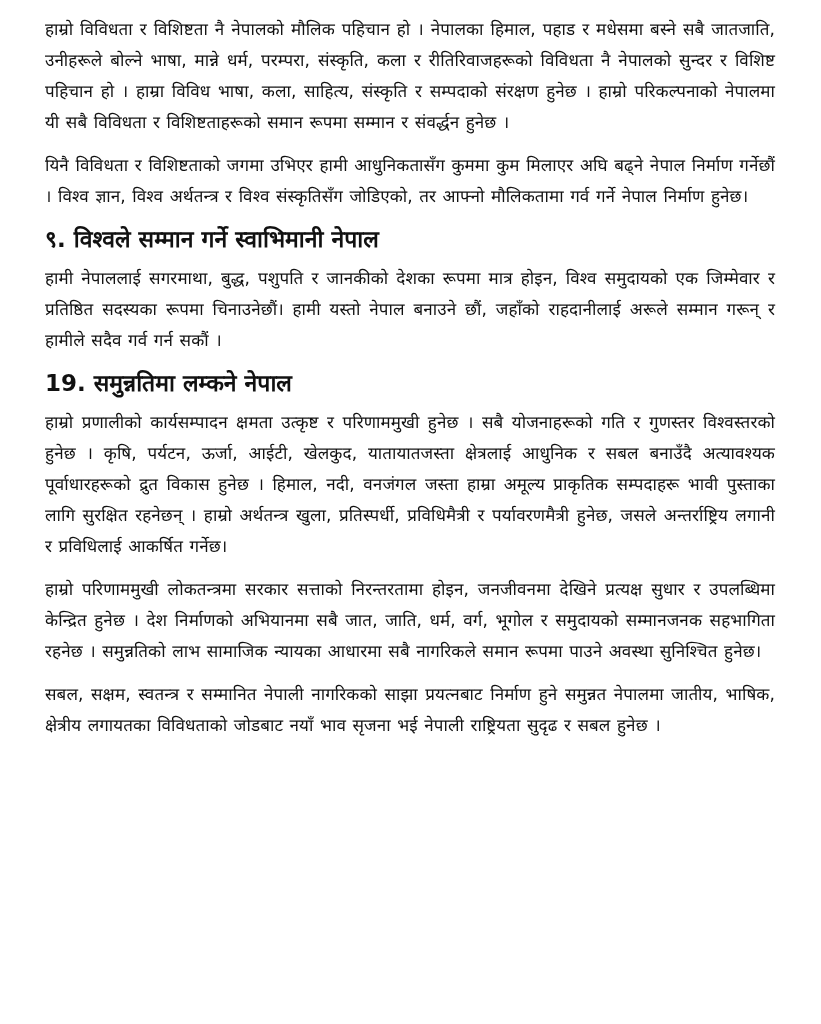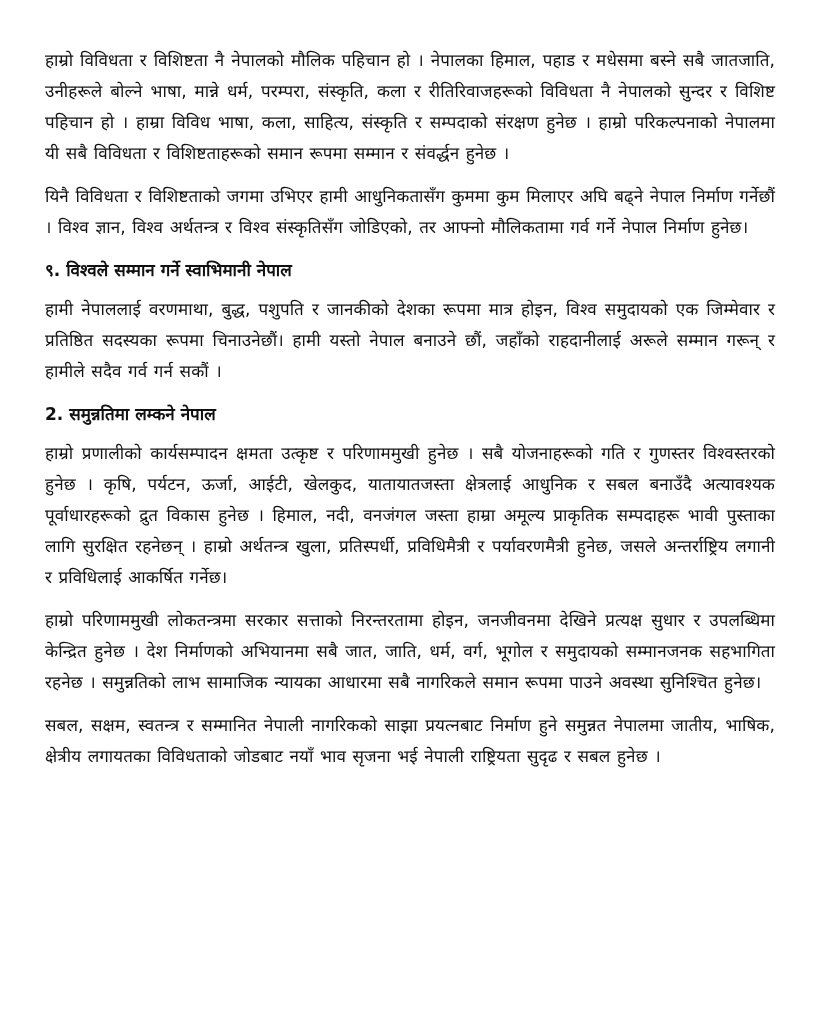--- a/index.html
+++ b/index.html
@@ -11,55 +11,55 @@
       width: 821px;
       height: 1024px;
       overflow: hidden;
       position: relative;
       font-family: "DejaVu Sans", sans-serif;
       color: #111111;
     }
     .page {
       position: absolute;
       left: 45px;
-      top: 45px;
+      top: 14px;
       width: 730px;
     }
     .para {
       margin: 0 0 12px 0;
       font-size: 17px;
       line-height: 31px;
       text-align: justify;
       text-align-last: left;
       letter-spacing: 0.1px;
       word-spacing: 1px;
     }
     .heading {
       margin: 2px 0 8px 0;
-      font-size: 17px;
+      font-size: 23px;
       line-height: 31px;
       font-weight: bold;
     }
     .section {
       margin: 0;
     }
   </style>
 </head>
 <body>
 
 <div class="page">
 
   <p class="para">हाम्रो विविधता र विशिष्टता नै नेपालको मौलिक पहिचान हो । नेपालका हिमाल, पहाड र मधेसमा बस्ने सबै जातजाति, उनीहरूले बोल्ने भाषा, मान्ने धर्म, परम्परा, संस्कृति, कला र रीतिरिवाजहरूको विविधता नै नेपालको सुन्दर र विशिष्ट पहिचान हो । हाम्रा विविध भाषा, कला, साहित्य, संस्कृति र सम्पदाको संरक्षण हुनेछ । हाम्रो परिकल्पनाको नेपालमा यी सबै विविधता र विशिष्टताहरूको समान रूपमा सम्मान र संवर्द्धन हुनेछ ।</p>
   <p class="para">यिनै विविधता र विशिष्टताको जगमा उभिएर हामी आधुनिकतासँग कुममा कुम मिलाएर अघि बढ्ने नेपाल निर्माण गर्नेछौं । विश्व ज्ञान, विश्व अर्थतन्त्र र विश्व संस्कृतिसँग जोडिएको, तर आफ्नो मौलिकतामा गर्व गर्ने नेपाल निर्माण हुनेछ।</p>
 
   <div class="section">
     <h2 class="heading">९. विश्वले सम्मान गर्ने स्वाभिमानी नेपाल</h2>
-    <p class="para">हामी नेपाललाई वरणमाथा, बुद्ध, पशुपति र जानकीको देशका रूपमा मात्र होइन, विश्व समुदायको एक जिम्मेवार र प्रतिष्ठित सदस्यका रूपमा चिनाउनेछौं। हामी यस्तो नेपाल बनाउने छौं, जहाँको राहदानीलाई अरूले सम्मान गरून् र हामीले सदैव गर्व गर्न सकौं ।</p>
+    <p class="para">हामी नेपाललाई सगरमाथा, बुद्ध, पशुपति र जानकीको देशका रूपमा मात्र होइन, विश्व समुदायको एक जिम्मेवार र प्रतिष्ठित सदस्यका रूपमा चिनाउनेछौं। हामी यस्तो नेपाल बनाउने छौं, जहाँको राहदानीलाई अरूले सम्मान गरून् र हामीले सदैव गर्व गर्न सकौं ।</p>
   </div>
 
   <div class="section">
-    <h2 class="heading">2. समुन्नतिमा लम्कने नेपाल</h2>
+    <h2 class="heading">19. समुन्नतिमा लम्कने नेपाल</h2>
     <p class="para">हाम्रो प्रणालीको कार्यसम्पादन क्षमता उत्कृष्ट र परिणाममुखी हुनेछ । सबै योजनाहरूको गति र गुणस्तर विश्वस्तरको हुनेछ । कृषि, पर्यटन, ऊर्जा, आईटी, खेलकुद, यातायातजस्ता क्षेत्रलाई आधुनिक र सबल बनाउँदै अत्यावश्यक पूर्वाधारहरूको द्रुत विकास हुनेछ । हिमाल, नदी, वनजंगल जस्ता हाम्रा अमूल्य प्राकृतिक सम्पदाहरू भावी पुस्ताका लागि सुरक्षित रहनेछन् । हाम्रो अर्थतन्त्र खुला, प्रतिस्पर्धी, प्रविधिमैत्री र पर्यावरणमैत्री हुनेछ, जसले अन्तर्राष्ट्रिय लगानी र प्रविधिलाई आकर्षित गर्नेछ।</p>
     <p class="para">हाम्रो परिणाममुखी लोकतन्त्रमा सरकार सत्ताको निरन्तरतामा होइन, जनजीवनमा देखिने प्रत्यक्ष सुधार र उपलब्धिमा केन्द्रित हुनेछ । देश निर्माणको अभियानमा सबै जात, जाति, धर्म, वर्ग, भूगोल र समुदायको सम्मानजनक सहभागिता रहनेछ । समुन्नतिको लाभ सामाजिक न्यायका आधारमा सबै नागरिकले समान रूपमा पाउने अवस्था सुनिश्चित हुनेछ।</p>
     <p class="para">सबल, सक्षम, स्वतन्त्र र सम्मानित नेपाली नागरिकको साझा प्रयत्नबाट निर्माण हुने समुन्नत नेपालमा जातीय, भाषिक, क्षेत्रीय लगायतका विविधताको जोडबाट नयाँ भाव सृजना भई नेपाली राष्ट्रियता सुदृढ र सबल हुनेछ ।</p>
   </div>
 
 </div>
 
 </body></html>

